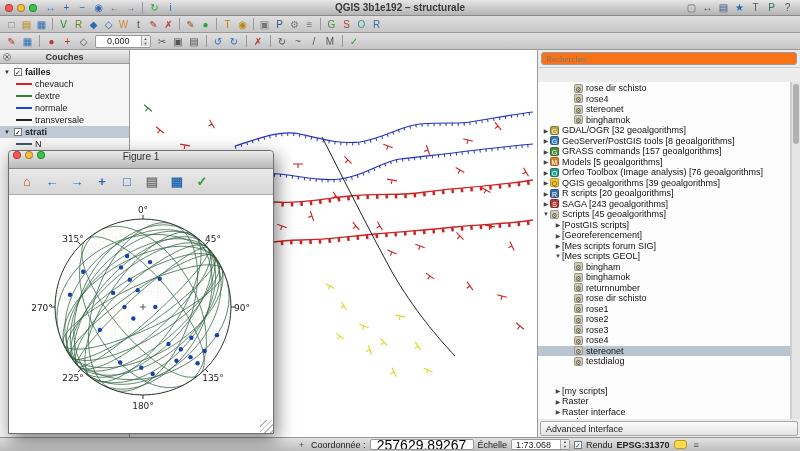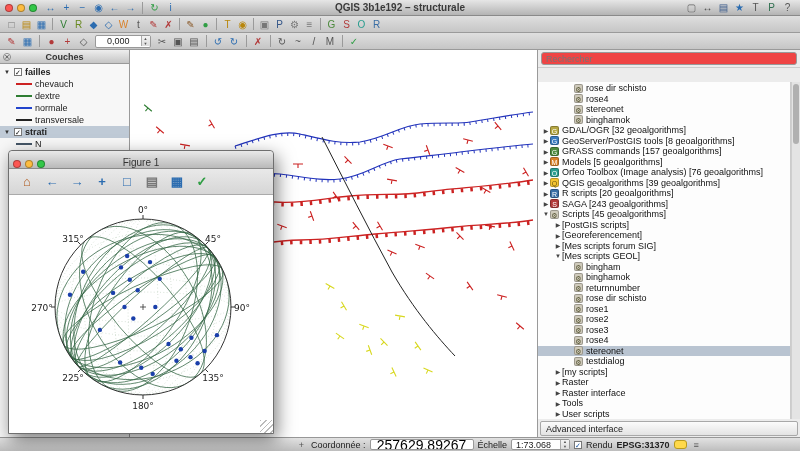--- a/index.html
+++ b/index.html
@@ -38,21 +38,21 @@
   #layers-list{background:#f7f7f7;position:absolute;top:14px;bottom:0;left:0;right:0;padding-top:2px}
   .lrow{display:flex;align-items:center;height:12px;font-size:9px;gap:3px;padding-left:4px;white-space:nowrap}
   .lrow.sel{background:#bfcad6}
   .lrow .glabel{font-weight:bold}
   .larr{width:7px;font-size:6px;color:#333}
   .cb{width:8px;height:8px;border:1px solid #777;background:#fff;font-size:7px;line-height:7px;text-align:center;color:#111;flex:0 0 8px}
   .swatch{width:16px;height:0;border-top-style:solid;border-top-width:2px;flex:0 0 16px;margin-left:12px}
 
   
   #toolbox-search-wrap{padding:2px 3px;background:#ececec;border-bottom:1px solid #ccc}
-  #toolbox-search{width:100%;height:13px;font-size:9px;border:1px solid #999;border-radius:3px;padding:0 4px;background:#ef4444;color:#333;font-family:Liberation Sans, sans-serif}
+  #toolbox-search{width:100%;height:13px;font-size:9px;border:1px solid #999;border-radius:3px;padding:0 4px;background:#f97316;color:#333;font-family:Liberation Serif, serif}
   #toolbox-tree{position:absolute;top:32px;bottom:18px;left:0;right:9px;background:#fdfdfd;overflow:hidden;border-right:1px solid #ccc;padding-top:1px}
   .trow{display:flex;align-items:center;height:10.5px;font-size:9px;color:#111;white-space:nowrap;cursor:default}
   .trow.sel{background:#b9c4d1}
   .tarr{width:8px;flex:0 0 8px;font-size:6px;color:#444;text-align:center}
   .ticon{width:9px;height:9px;flex:0 0 9px;margin-right:3px;border-radius:2px;font-size:7px;line-height:9px;text-align:center;color:#fff;border:1px solid rgba(0,0,0,.25)}
   .tscroll{position:absolute;top:32px;bottom:18px;right:0;width:9px;background:#e4e4e4;border-left:1px solid #cfcfcf}
   .tthumb{position:absolute;top:2px;left:1px;width:6px;height:60px;border-radius:3px;background:#b0b0b0}
   #toolbox-footer{position:absolute;bottom:1px;left:2px;right:2px;height:15px;background:linear-gradient(#fbfbfb,#e3e3e3);border:1px solid #a8a8a8;border-radius:2px;font-size:9px;display:flex;align-items:center;padding:0 5px;color:#222}
 
   
@@ -65,21 +65,21 @@
   #coord-input{width:104px;height:11px;font-size:14px;text-align:center;border:1px solid #999;border-radius:2px;background:#fff;font-family:"Liberation Sans",sans-serif}
   .combo{display:flex;align-items:center;height:11px;background:#fff;border:1px solid #999;border-radius:2px}
   .combo .cval{font-size:9px;padding:0 4px;min-width:48px}
   .combo .steppers{display:flex;flex-direction:column;border-left:1px solid #aaa;background:linear-gradient(#f4f4f4,#ddd)}
   .combo .steppers span{font-size:4px;line-height:4.5px;padding:0 2px;color:#555}
   .sb-cb{width:8px;height:8px;border:1px solid #777;background:#fff;font-size:7px;line-height:7px;text-align:center;color:#1855a0}
   .balloon{width:13px;height:9px;background:#ffd94a;border:1px solid #b89a1e;border-radius:3px}
 
   
   #figure-window{position:absolute;left:8px;top:150px;width:266px;height:284px;background:#ececec;border:1px solid #6f6f6f;border-radius:4px 4px 0 0;box-shadow:3px 6px 18px rgba(0,0,0,.5);z-index:30}
-  #fig-titlebar{height:18px;background:linear-gradient(#e9e9e9,#b9b9b9);border-bottom:1px solid #8a8a8a;border-radius:4px 4px 0 0;display:flex;align-items:flex-end;padding:0 4px;position:relative}
+  #fig-titlebar{height:18px;background:linear-gradient(#e9e9e9,#b9b9b9);border-bottom:1px solid #8a8a8a;border-radius:4px 4px 0 0;display:flex;align-items:flex-start;padding:0 4px;position:relative}
   #fig-title{position:absolute;left:0;right:0;text-align:center;font-size:10px;color:#333;pointer-events:none}
   #fig-toolbar{height:26px;background:linear-gradient(#e9e9e9,#d6d6d6);border-bottom:1px solid #aaa;display:flex;align-items:center;gap:7px;padding:0 9px}
   .figtb{width:18px;height:18px;font-size:13px;line-height:18px;text-align:center;font-weight:bold}
   #fig-content{position:absolute;top:44px;bottom:0;left:0;right:0;background:#fff;overflow:hidden}
   #fig-grip{position:absolute;right:0;bottom:0;width:13px;height:13px;background:repeating-linear-gradient(135deg,#bbb 0 1px,transparent 1px 4px)}
 </style>
 </head>
 <body>
 
 <div id="app">
@@ -481,21 +481,21 @@
         <div class="trow sel" style="padding-left: 28px;">
           <span class="tarr"></span>
           <span class="ticon" style="background: rgb(207, 202, 187); color: rgb(85, 85, 51);">⚙</span>
           <span>stereonet</span>
         </div>
         <div class="trow" style="padding-left: 28px;">
           <span class="tarr"></span>
           <span class="ticon" style="background: rgb(207, 202, 187); color: rgb(85, 85, 51);">⚙</span>
           <span>testdialog</span>
         </div>
-        <div class="trow" style="padding-left: 16px;">
+        <div class="trow" style="padding-left: 16px; margin-top: 19px;">
           <span class="tarr">▶</span>
           <span>[my scripts]</span>
         </div>
         <div class="trow" style="padding-left: 16px;">
           <span class="tarr">▶</span>
           <span>Raster</span>
         </div>
         <div class="trow" style="padding-left: 16px;">
           <span class="tarr">▶</span>
           <span>Raster interface</span>

